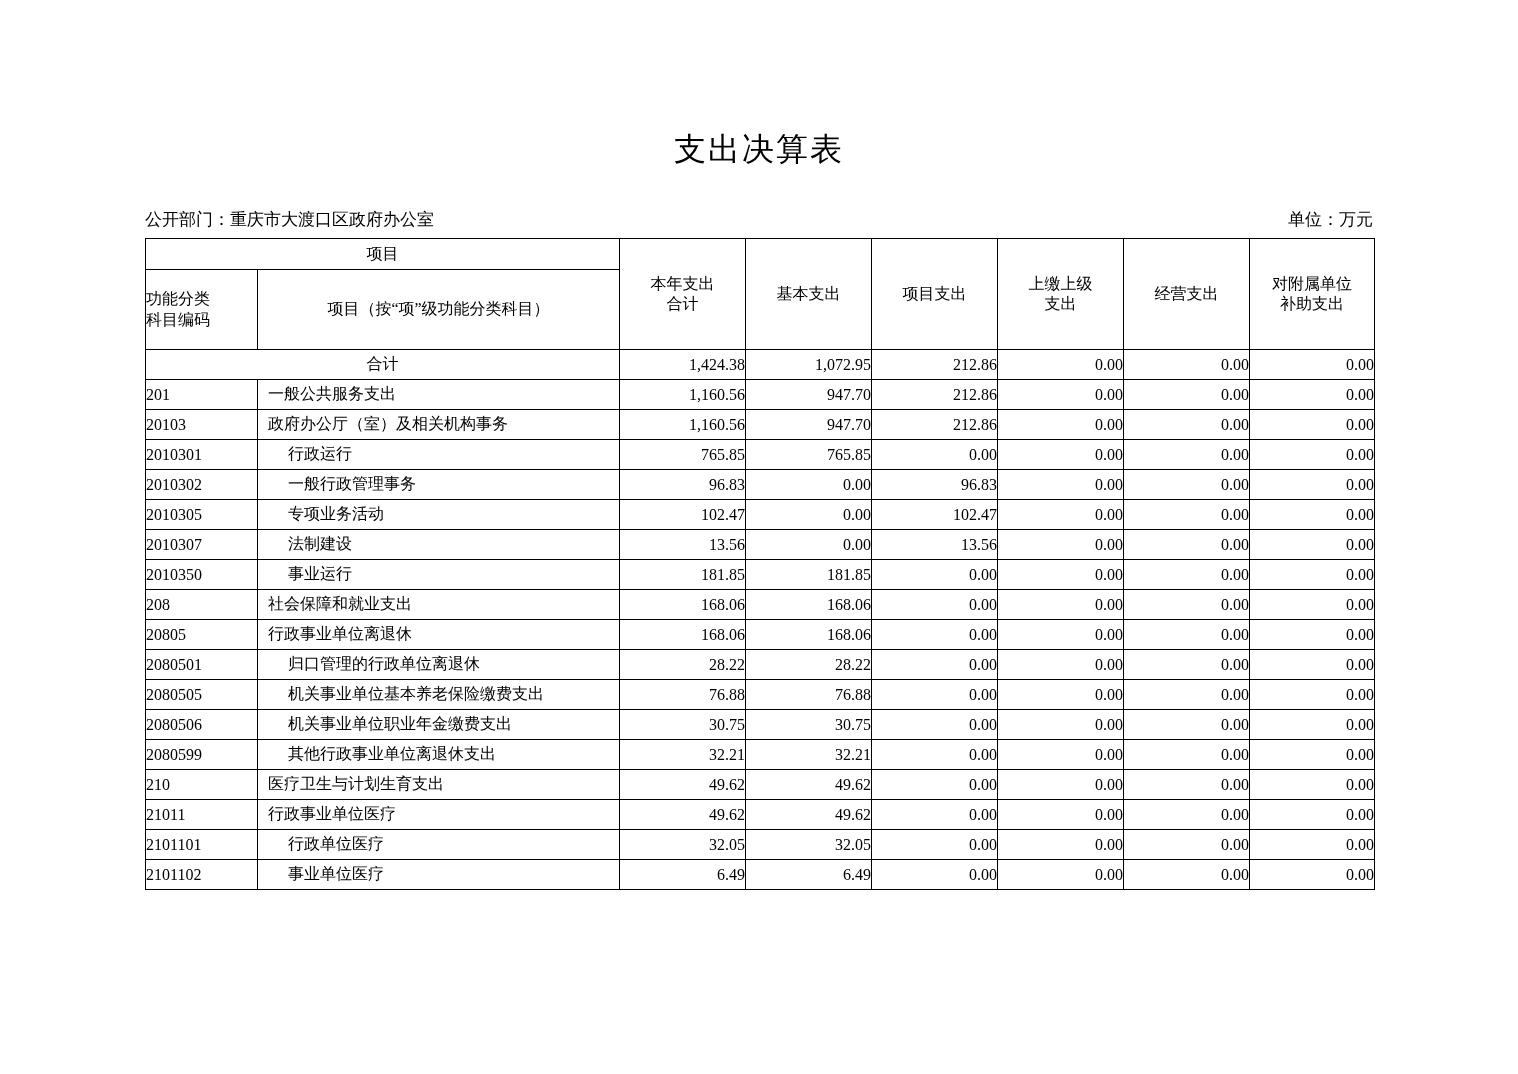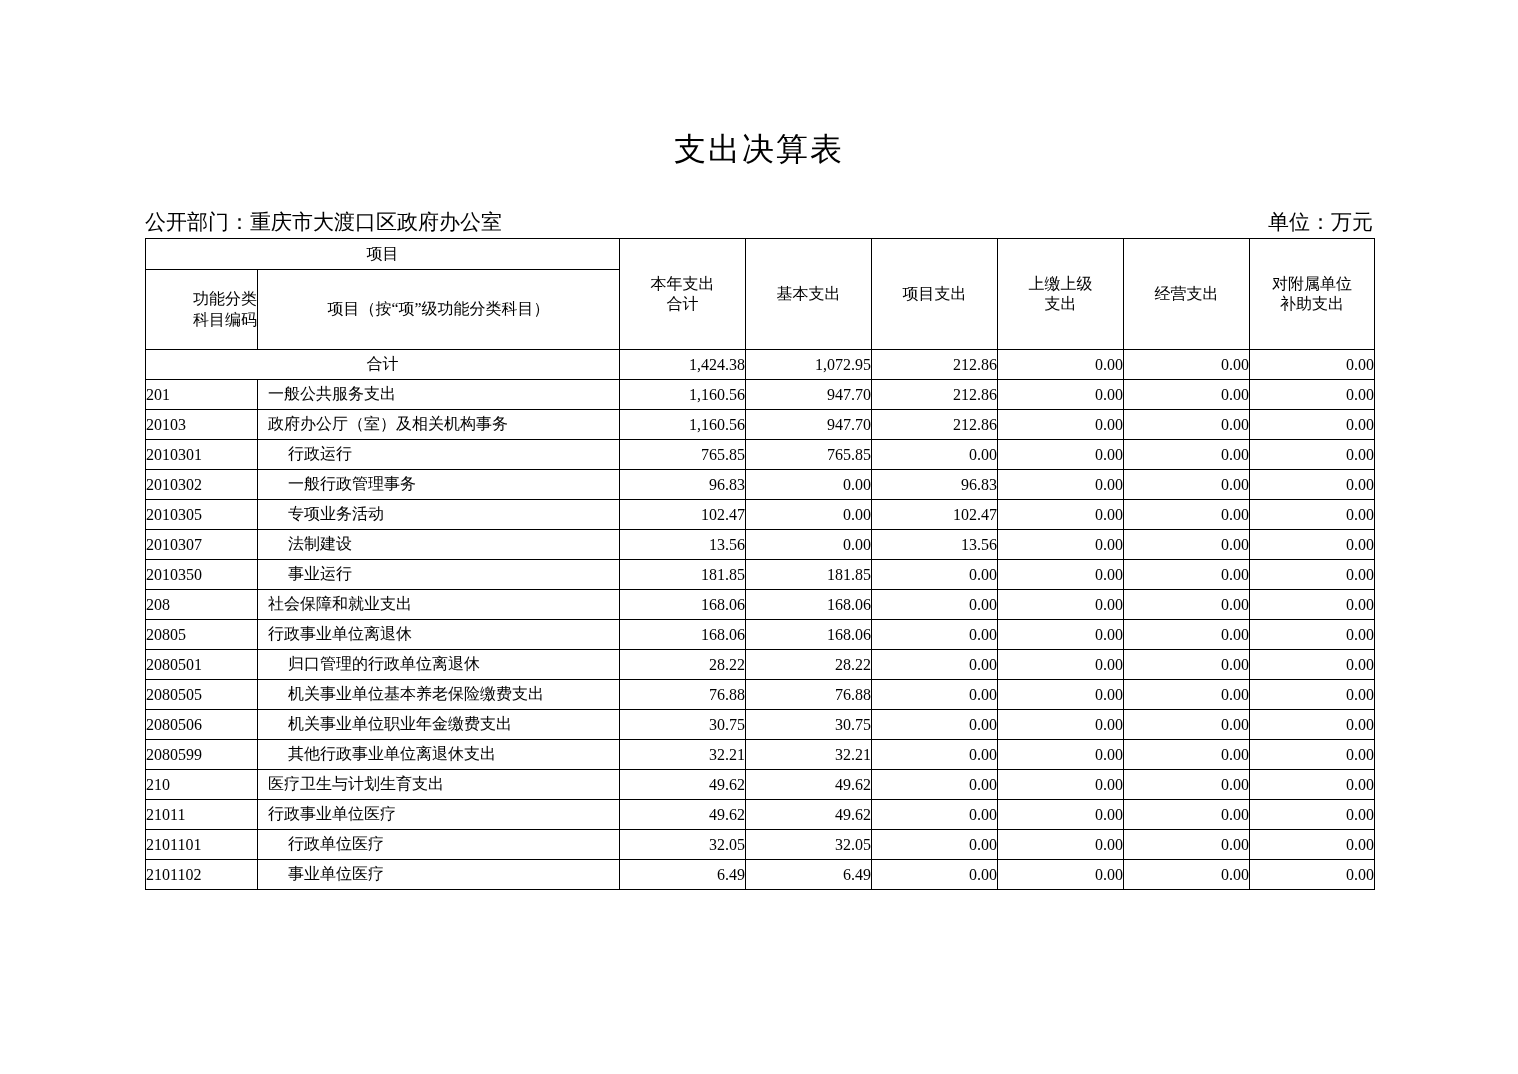--- a/index.html
+++ b/index.html
@@ -32,21 +32,21 @@
     font-family: "Liberation Serif", "DejaVu Serif", serif;
   }
   .meta-row {
     position: absolute;
     left: 145px;
     top: 208px;
     width: 1228px;
     display: flex;
     justify-content: space-between;
     align-items: baseline;
-    font-size: 21px;
+    font-size: 17px;
   }
   .meta-left { white-space: nowrap; }
   .meta-right { white-space: nowrap; }
 
   table.main {
     position: absolute;
     left: 145px;
     top: 238px;
     border-collapse: collapse;
     table-layout: fixed;
@@ -65,21 +65,21 @@
     line-height: 1.25;
     font-size: 16px;
     padding: 4px 2px;
   }
   .hdr-proj {
     text-align: center;
     font-size: 16px;
     height: 30px;
   }
   .hdr-code {
-    text-align: right;
+    text-align: left;
     font-size: 16px;
     line-height: 1.3;
     padding: 4px 2px;
   }
   .hdr-name {
     text-align: center;
     font-size: 16px;
     padding: 4px 6px;
   }
   .row {

